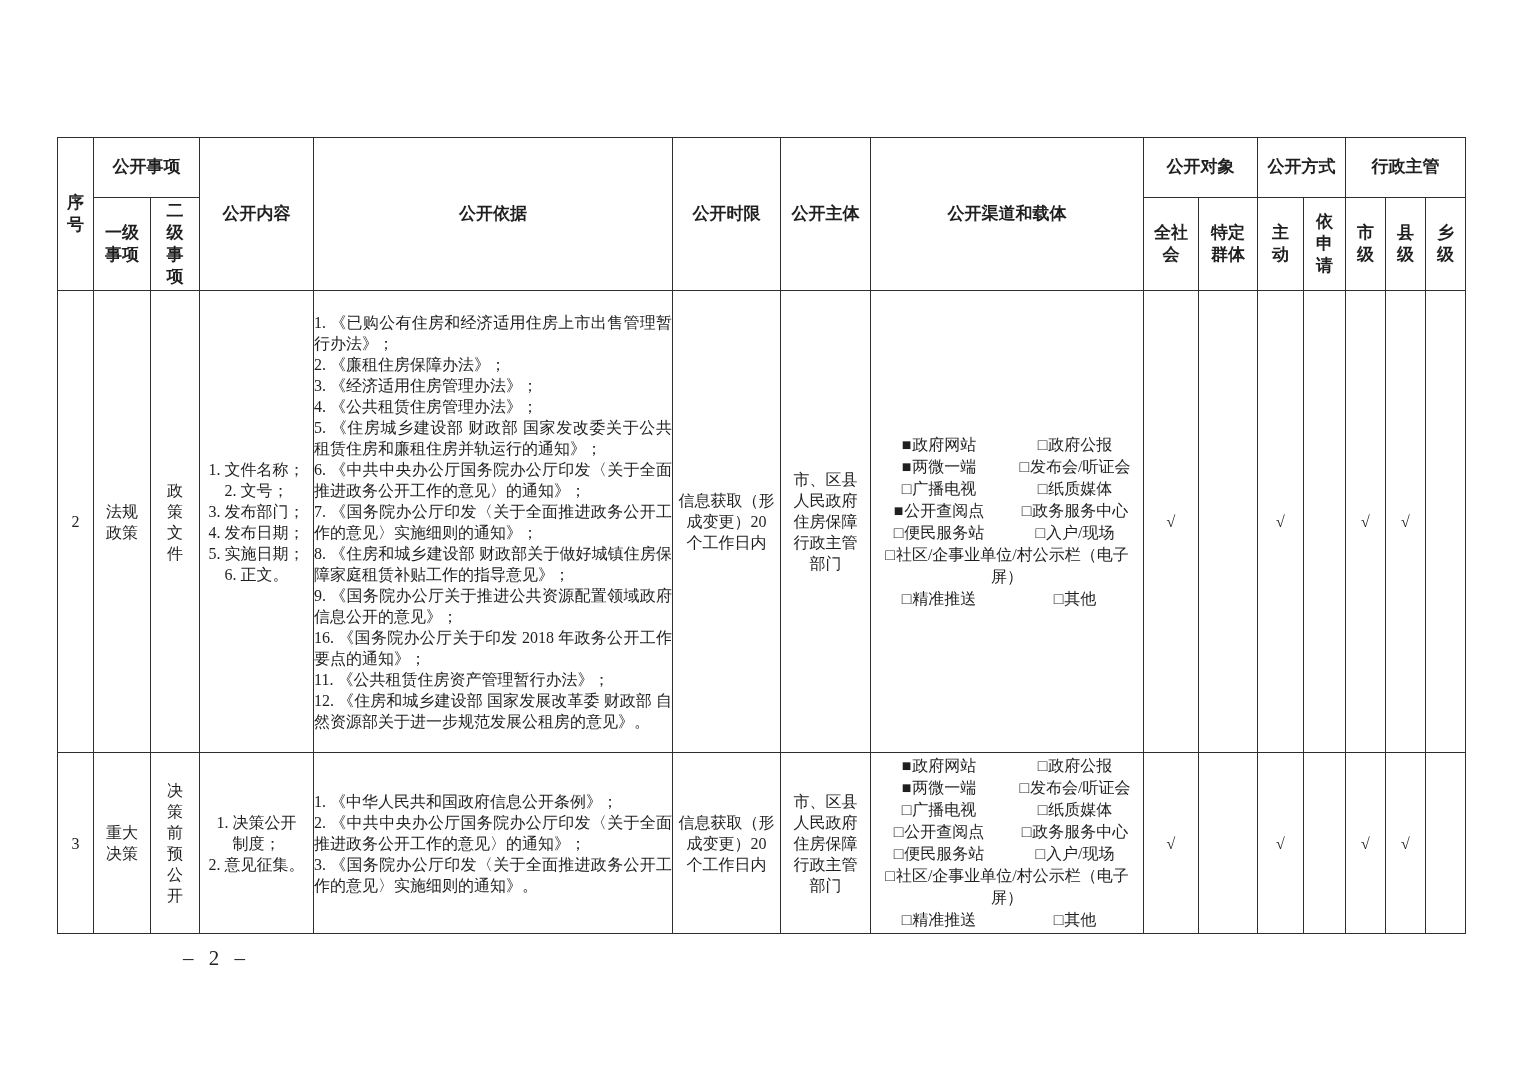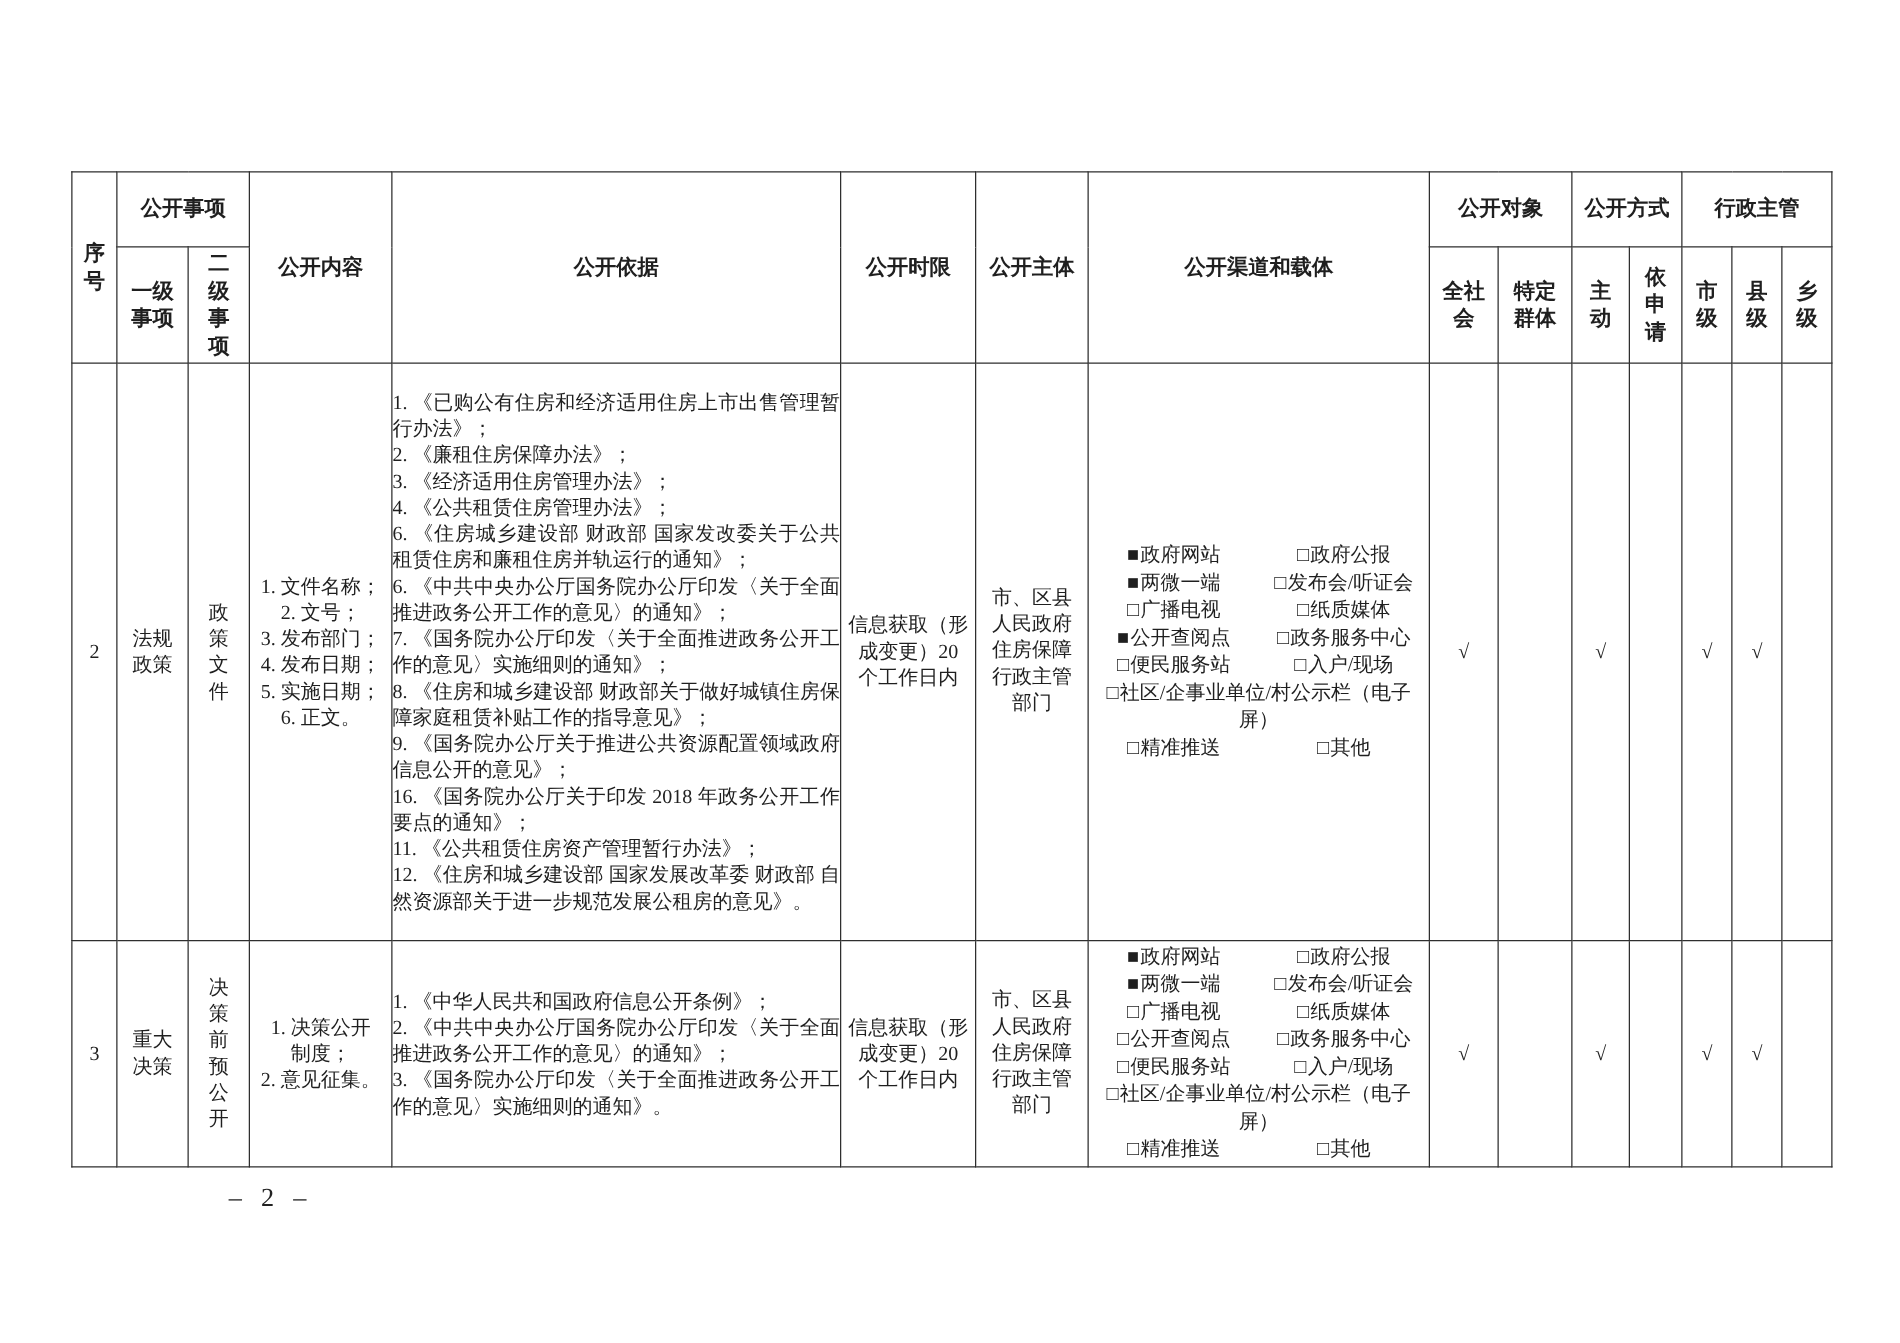--- a/index.html
+++ b/index.html
@@ -42,21 +42,21 @@
     text-align:justify;
     word-break:break-all;
     line-height:21px;
   }
   .channels-cell{text-align:left;padding:2px 8px;vertical-align:middle;}
   .channels-list{display:flex;flex-wrap:wrap;justify-content:space-between;}
   .channel-item{width:50%;line-height:22px;white-space:nowrap;box-sizing:border-box;}
   .channel-item.wide{width:100%;white-space:normal;}
   .cb{margin-right:1px;}
   .check-cell{font-size:17px;}
-  .subject-cell{text-align:left;padding:2px 7px;font-family:Liberation Mono, monospace;}
+  .subject-cell{text-align:left;padding:2px 7px;}
   .timelimit-cell{text-align:left;padding:2px 5px;}
   .page-footer{
     position:absolute;
     left:183px;top:946px;
     font-size:21px;
     word-spacing:10px;
     color:#222;
   }
 </style>
 </head>
@@ -132,21 +132,21 @@
 3. 发布部门；
 4. 发布日期；
 5. 实施日期；
 6. 正文。</td>
       <td class="basis-cell">
           <div>
             <div class="basis-item">1. 《已购公有住房和经济适用住房上市出售管理暂行办法》；</div>
             <div class="basis-item">2. 《廉租住房保障办法》；</div>
             <div class="basis-item">3. 《经济适用住房管理办法》；</div>
             <div class="basis-item">4. 《公共租赁住房管理办法》；</div>
-            <div class="basis-item">6. 《住房城乡建设部 财政部 国家发改委关于公共租赁住房和廉租住房并轨运行的通知》；</div>
+            <div class="basis-item">5. 《住房城乡建设部 财政部 国家发改委关于公共租赁住房和廉租住房并轨运行的通知》；</div>
             <div class="basis-item">6. 《中共中央办公厅国务院办公厅印发〈关于全面推进政务公开工作的意见〉的通知》；</div>
             <div class="basis-item">7. 《国务院办公厅印发〈关于全面推进政务公开工作的意见〉实施细则的通知》；</div>
             <div class="basis-item">8. 《住房和城乡建设部 财政部关于做好城镇住房保障家庭租赁补贴工作的指导意见》；</div>
             <div class="basis-item">9. 《国务院办公厅关于推进公共资源配置领域政府信息公开的意见》；</div>
             <div class="basis-item">16. 《国务院办公厅关于印发 2018 年政务公开工作要点的通知》；</div>
             <div class="basis-item">11. 《公共租赁住房资产管理暂行办法》；</div>
             <div class="basis-item">12. 《住房和城乡建设部 国家发展改革委 财政部 自然资源部关于进一步规范发展公租房的意见》。</div>
           </div>
         </td>
       <td class="pre timelimit-cell">信息获取（形

